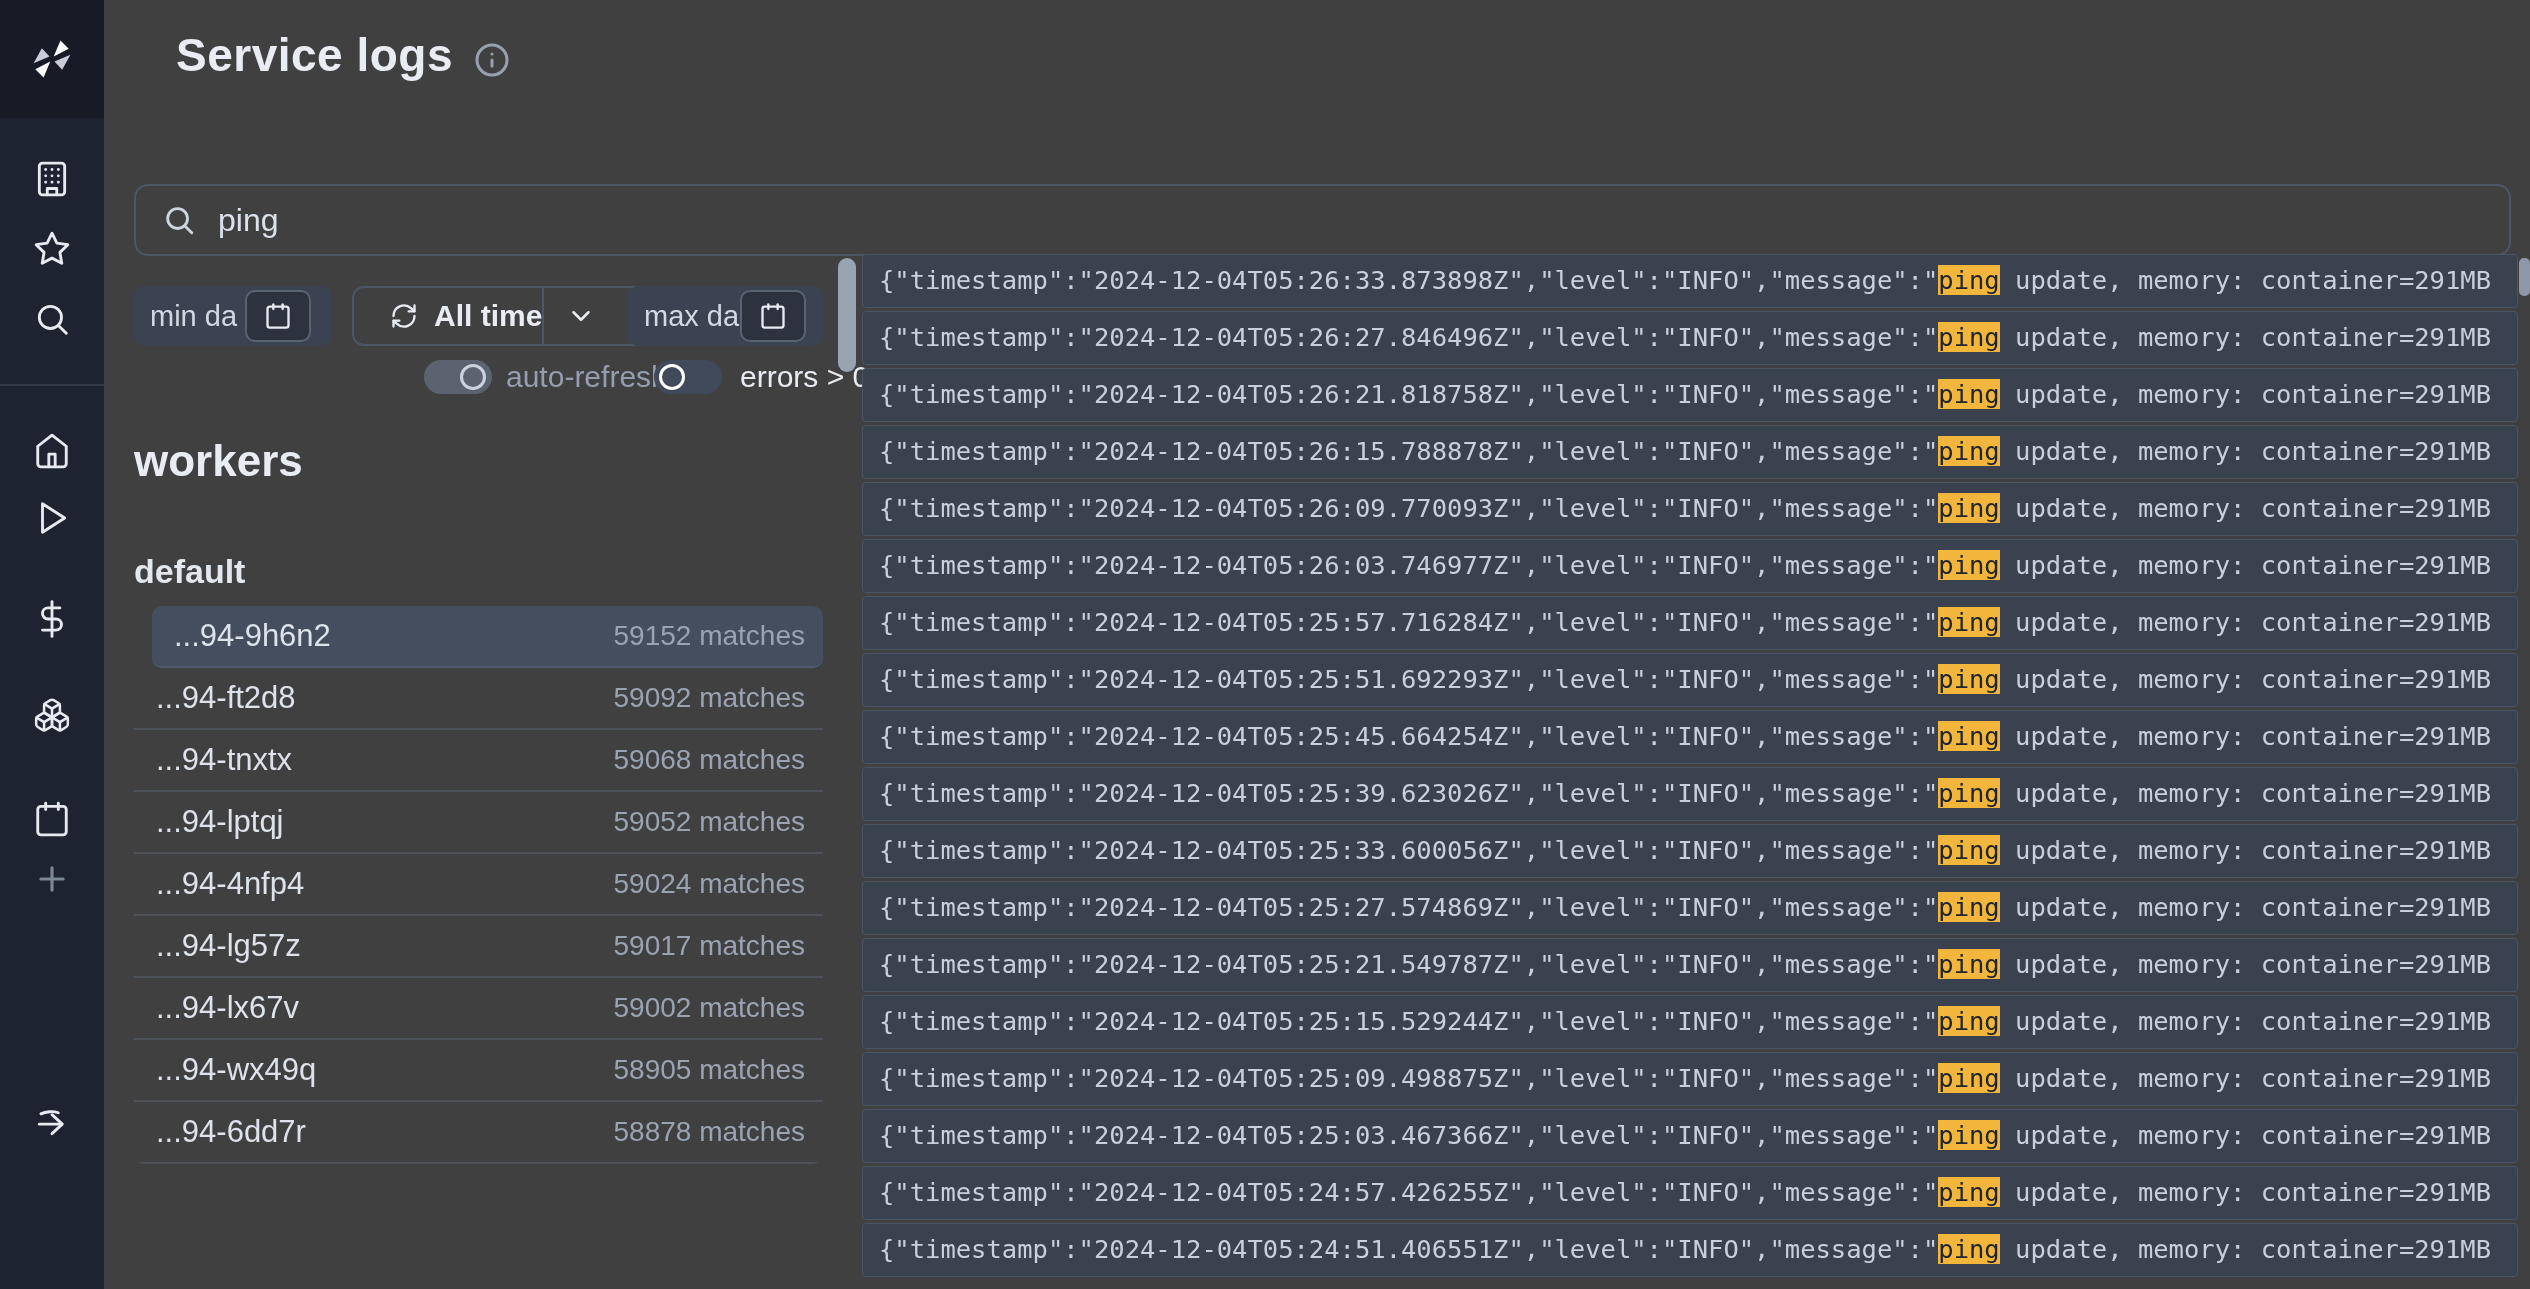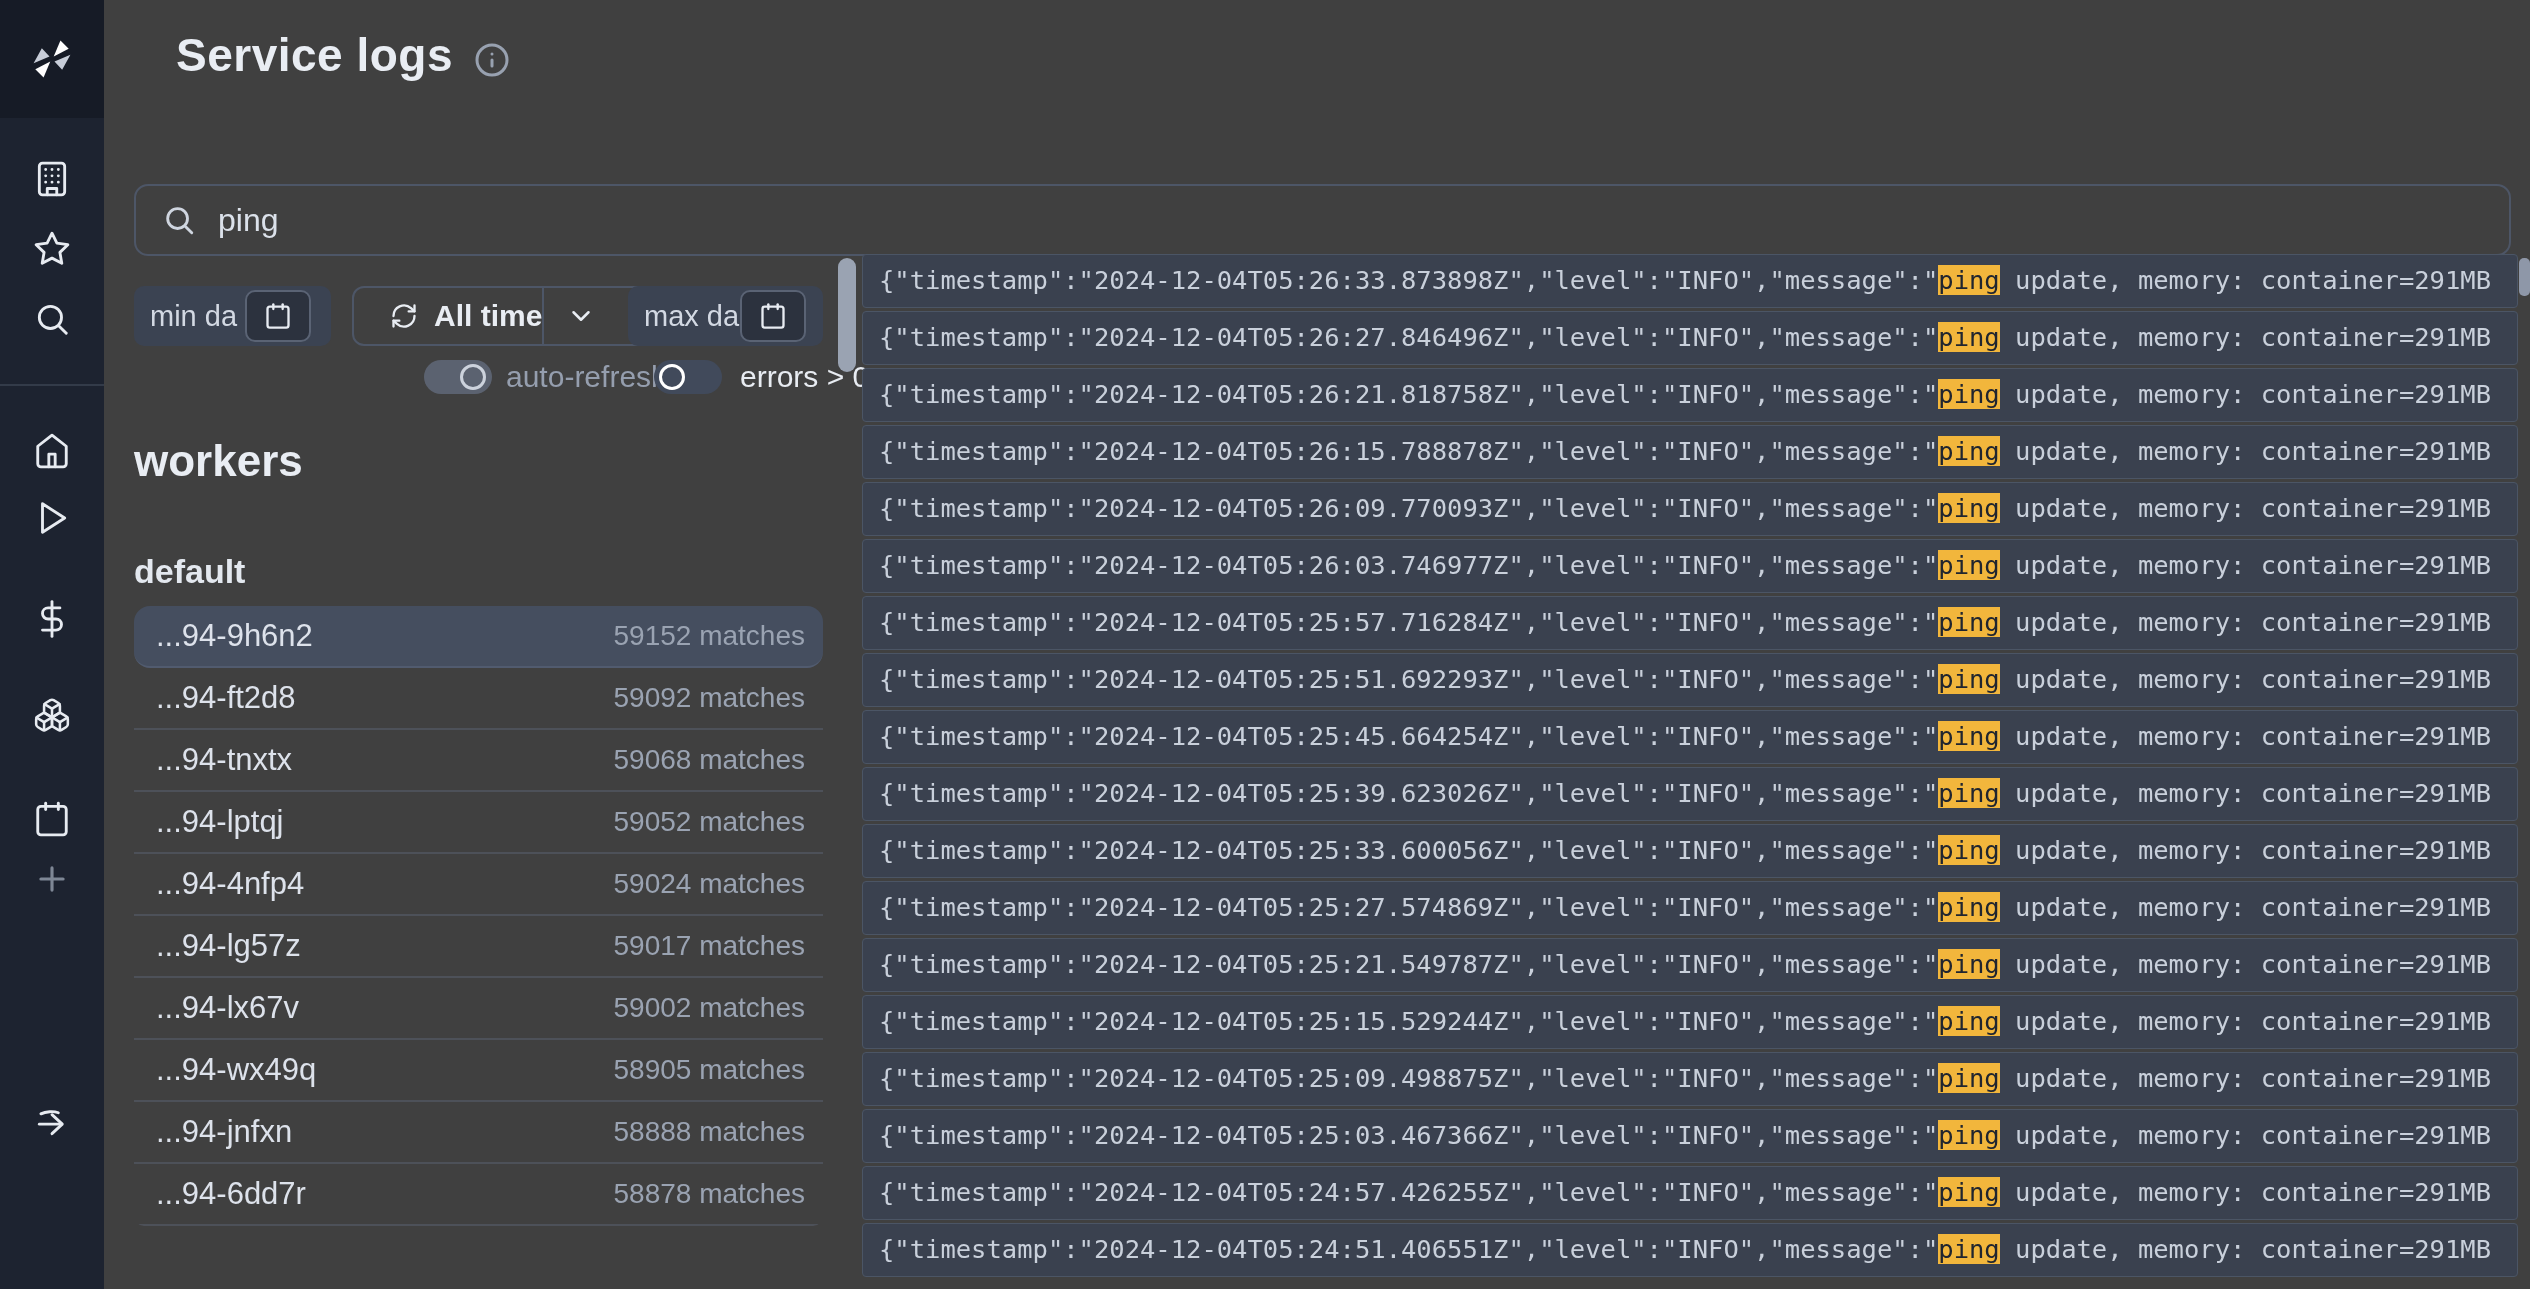--- a/index.html
+++ b/index.html
@@ -58,21 +58,21 @@
   .t-errors .toggle-knob { left:5px; border:3px solid #ffffff; }
   .toggle-label { position:absolute; top:360px; height:34px; line-height:34px; font-size:30px; white-space:nowrap; }
   .l-auto { left:506px; color:#959eae; }
   .l-errors { left:740px; color:#e8ecf2; }
   
   .workers-heading { position:absolute; left:134px; top:436px; font-size:44px; font-weight:700; color:#e9edf3; }
   .workers-group { position:absolute; left:134px; top:552px; font-size:34px; font-weight:600; color:#e3e8ef; }
   .worker-list { position:absolute; left:134px; top:606px; width:689px; border-radius:10px; overflow:hidden; }
   .worker-row { height:62px; display:flex; align-items:center; justify-content:space-between;
     padding:0 18px 0 22px; border-bottom:2px solid rgba(108,122,148,0.30); cursor:pointer; }
-  .worker-row.selected { background:#454e5f; border-radius:16px; }
+  .worker-row.selected { background:#454e5f; border-radius:10px;margin-left:18px; }
   .worker-name { font-size:31px; color:#dde2eb; }
   .worker-matches { font-size:28px; color:#9aa3b2; }
   
   .logs-scrollbar-left { position:absolute; left:838px; top:250px; width:18px; height:1039px; }
   .logs-scrollbar-left .thumb { position:absolute; left:0; top:8px; width:18px; height:114px;
     border-radius:9px; background:#9aa3b2; cursor:pointer; }
   .log-list { position:absolute; left:862px; top:254px; width:1656px; }
   .log-row { height:54px; line-height:50px; margin-bottom:3px; background:#3a414f;
     border:1px solid #4b5565; border-radius:4px; padding-left:16px;
     font-family:"DejaVu Sans Mono", monospace; font-size:25.5px; color:#c9d0db;
@@ -269,24 +269,20 @@
         <span class="worker-name">...94-lg57z</span>
         <span class="worker-matches">59017 matches</span>
       </div>
       <div class="worker-row">
         <span class="worker-name">...94-lx67v</span>
         <span class="worker-matches">59002 matches</span>
       </div>
       <div class="worker-row">
         <span class="worker-name">...94-wx49q</span>
         <span class="worker-matches">58905 matches</span>
-      </div>
-      <div class="worker-row">
-        <span class="worker-name">...94-jnfxn</span>
-        <span class="worker-matches">58888 matches</span>
       </div>
       <div class="worker-row">
         <span class="worker-name">...94-6dd7r</span>
         <span class="worker-matches">58878 matches</span>
       </div>
     </div>
 
   <div class="logs-scrollbar-left">
     <div class="thumb"></div>
   </div>

